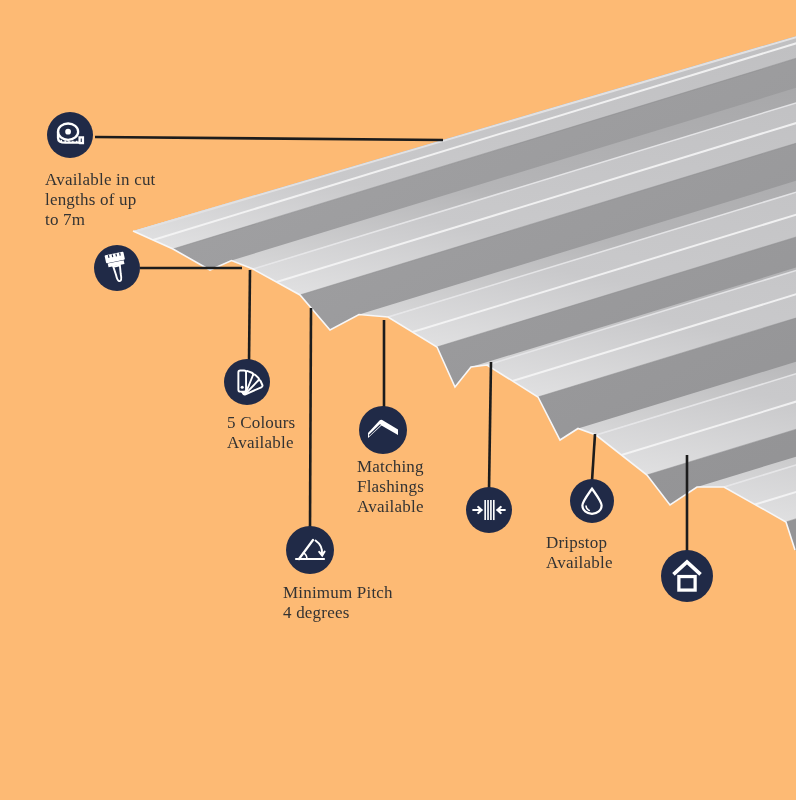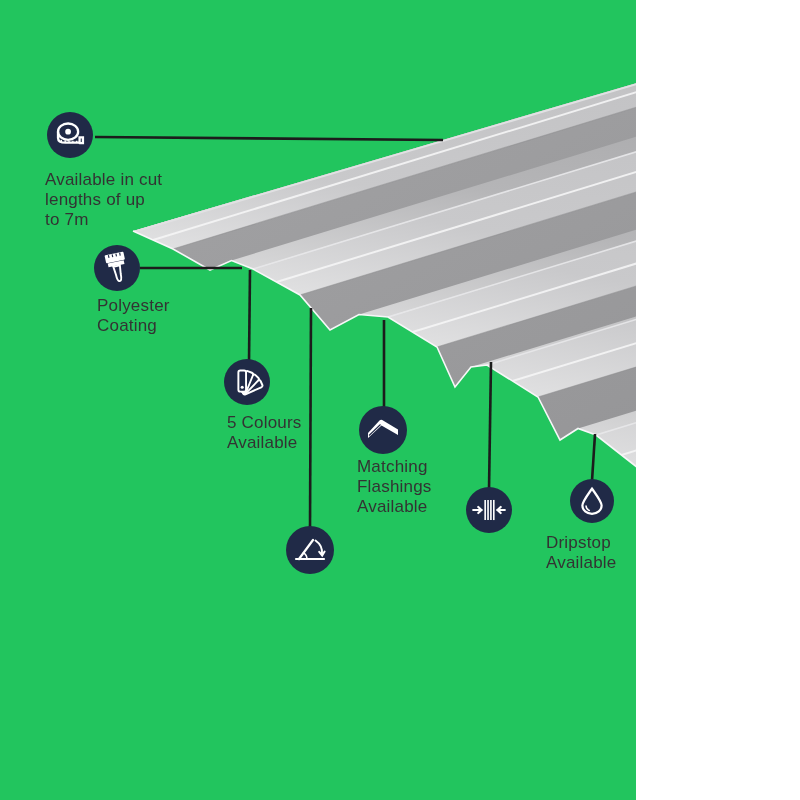--- a/index.html
+++ b/index.html
@@ -1,17 +1,17 @@
 <!DOCTYPE html>
 <html><head>
 <meta charset="utf-8">
 <style>
   html,body{margin:0;padding:0;background:#ffffff;}
-  .canvas{position:relative;width:636px;height:800px;background:#22c55e;overflow:hidden;
-          font-family:Liberation Sans, sans-serif;}
+  .canvas{position:relative;width:796px;height:800px;background:#fdba74;overflow:hidden;
+          font-family:Liberation Serif, serif;}
   .layer{position:absolute;left:0;top:0;width:800px;height:800px;}
   .callout-icon{position:absolute;transform:translate(-50%,-50%);}
   .callout-icon svg{display:block;}
   .callout-label{position:absolute;white-space:pre-line;color:#333333;
                  font-size:17px;line-height:20px;font-weight:500;letter-spacing:.2px;}
 </style>
 </head>
 <body>
 
 <div class="canvas">
@@ -184,23 +184,23 @@
     <svg width="52" height="52" viewBox="0 0 48 48">
       <circle cx="24" cy="24" r="24" fill="#202a47"></circle>
       <path d="M11.5,22.5 L24,11 L36.5,22.5" fill="none" stroke="#ffffff" stroke-width="3.4"></path>
       <rect x="16.5" y="24.5" width="15" height="12.5" fill="none" stroke="#ffffff" stroke-width="3"></rect>
     </svg>
   </div>
 
   <div class="callout-label" style="left:45px;top:170px">Available in cut
 lengths of up
 to 7m</div>
-  <div class="callout-label" style="left:97px;top:296px">Polyester
-Coating</div>
   <div class="callout-label" style="left:227px;top:413px">5 Colours
 Available</div>
+  <div class="callout-label" style="left:283px;top:583px">Minimum Pitch
+4 degrees</div>
   <div class="callout-label" style="left:357px;top:457px">Matching
 Flashings
 Available</div>
   <div class="callout-label" style="left:546px;top:533px">Dripstop
 Available</div>
 
 </div>
 
 </body></html>

